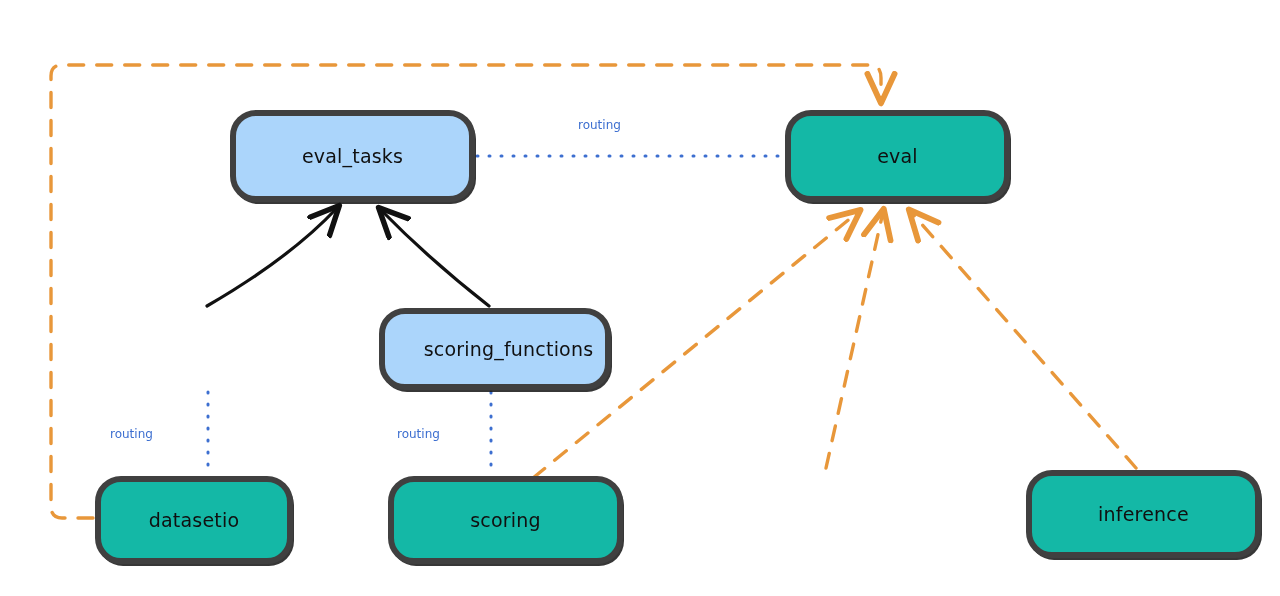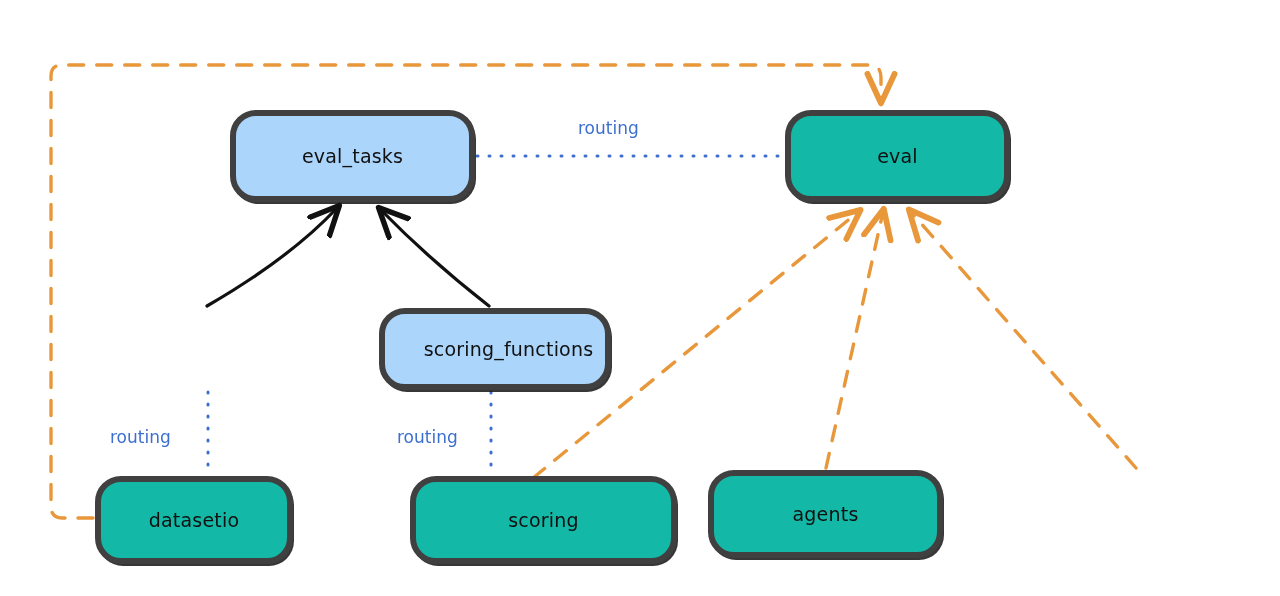--- a/index.html
+++ b/index.html
@@ -39,21 +39,21 @@
     font-size: 19px;
     color: #101010;
     letter-spacing: 0.2px;
     white-space: nowrap;
   }
   .node.blue { background: #abd5fb; }
   .node.green { background: #14b8a6; }
   .edge-label {
     position: absolute;
     font-family: "DejaVu Sans", sans-serif;
-    font-size: 17px;
+    font-size: 12px;
     color: #3d6fd0;
     white-space: nowrap;
   }
 </style>
 </head>
 <body>
 
 <div id="canvas">
 
   <svg id="edges" viewBox="0 0 1280 596">
@@ -95,28 +95,28 @@
 
 
   <div class="node blue" style="left:379px; top:308px; width:232px; height:82px;padding-left:27px;">
     <span class="node-label">scoring_functions</span>
   </div>
 
   <div class="node green" style="left:95px; top:476px; width:198px; height:88px;">
     <span class="node-label">datasetio</span>
   </div>
 
-  <div class="node green" style="left:388px; top:476px; width:267px; height:88px;margin-left:22px;">
+  <div class="node green" style="left:388px; top:476px; width:235px; height:88px;">
     <span class="node-label">scoring</span>
   </div>
 
-  <div class="node green" style="left:708px; top:470px; width:235px; height:88px;">
-    <span class="node-label">agents</span>
+
+  <div class="node green" style="left:1026px; top:470px; width:235px; height:88px;">
+    <span class="node-label">inference</span>
   </div>
-
 
   <div class="edge-label" style="left:578px; top:118px;">routing</div>
 
   <div class="edge-label" style="left:110px; top:427px;">routing</div>
 
   <div class="edge-label" style="left:397px; top:427px;">routing</div>
 
 </div>
 
 </body></html>

